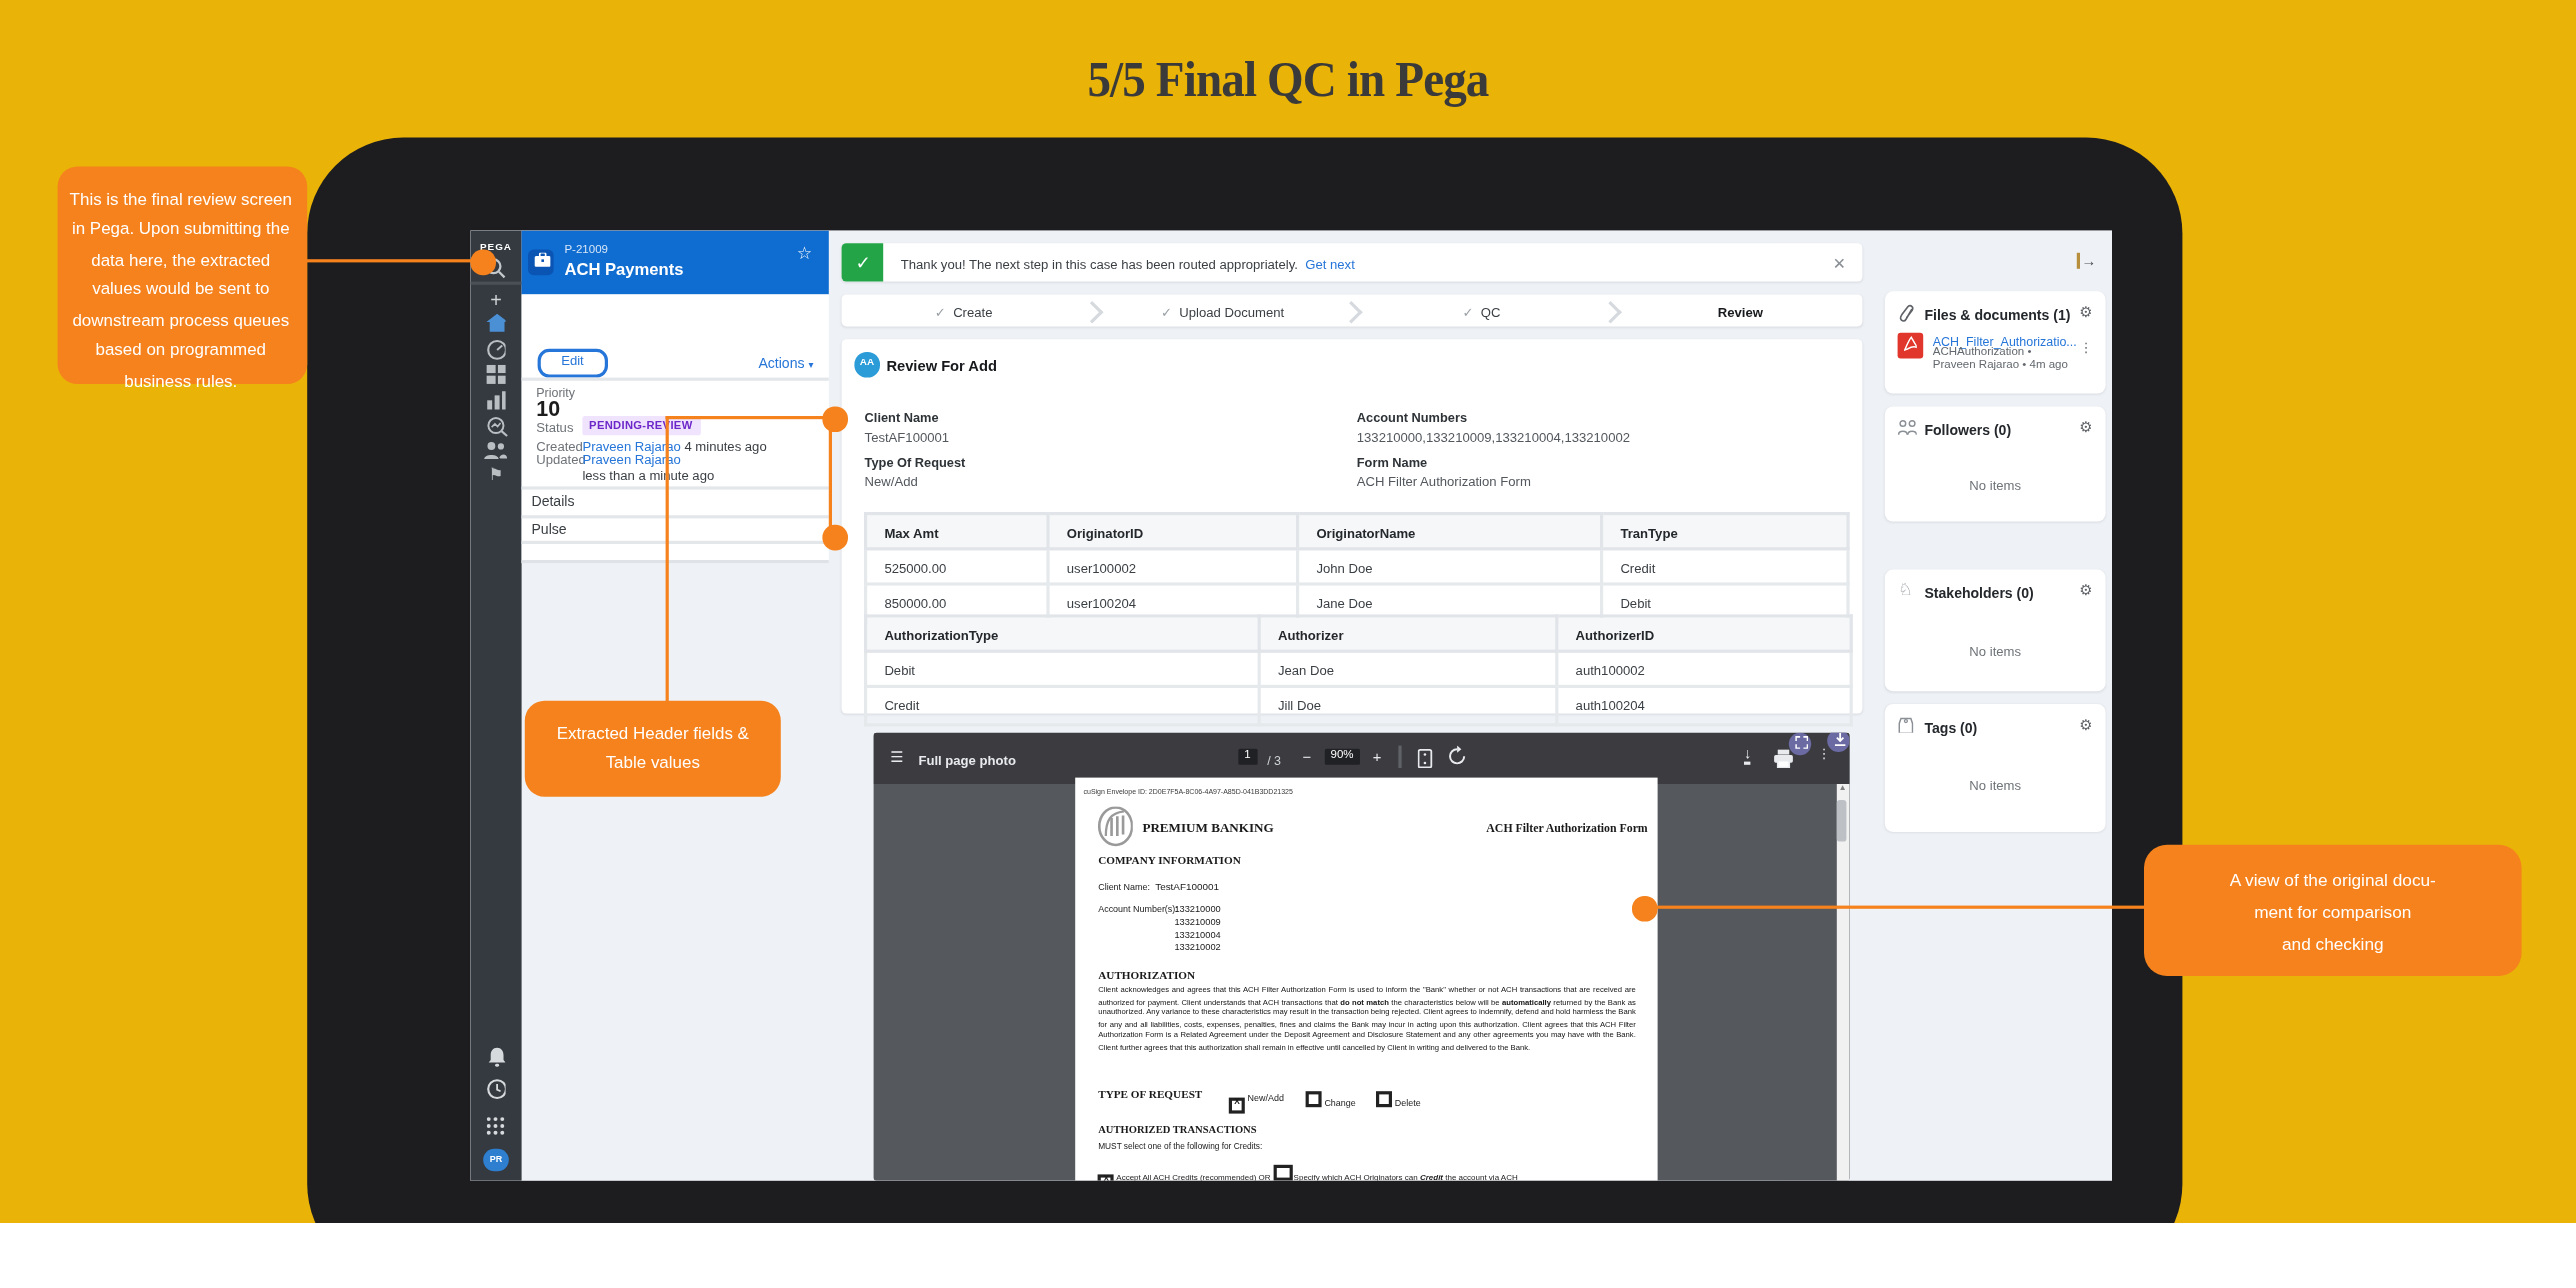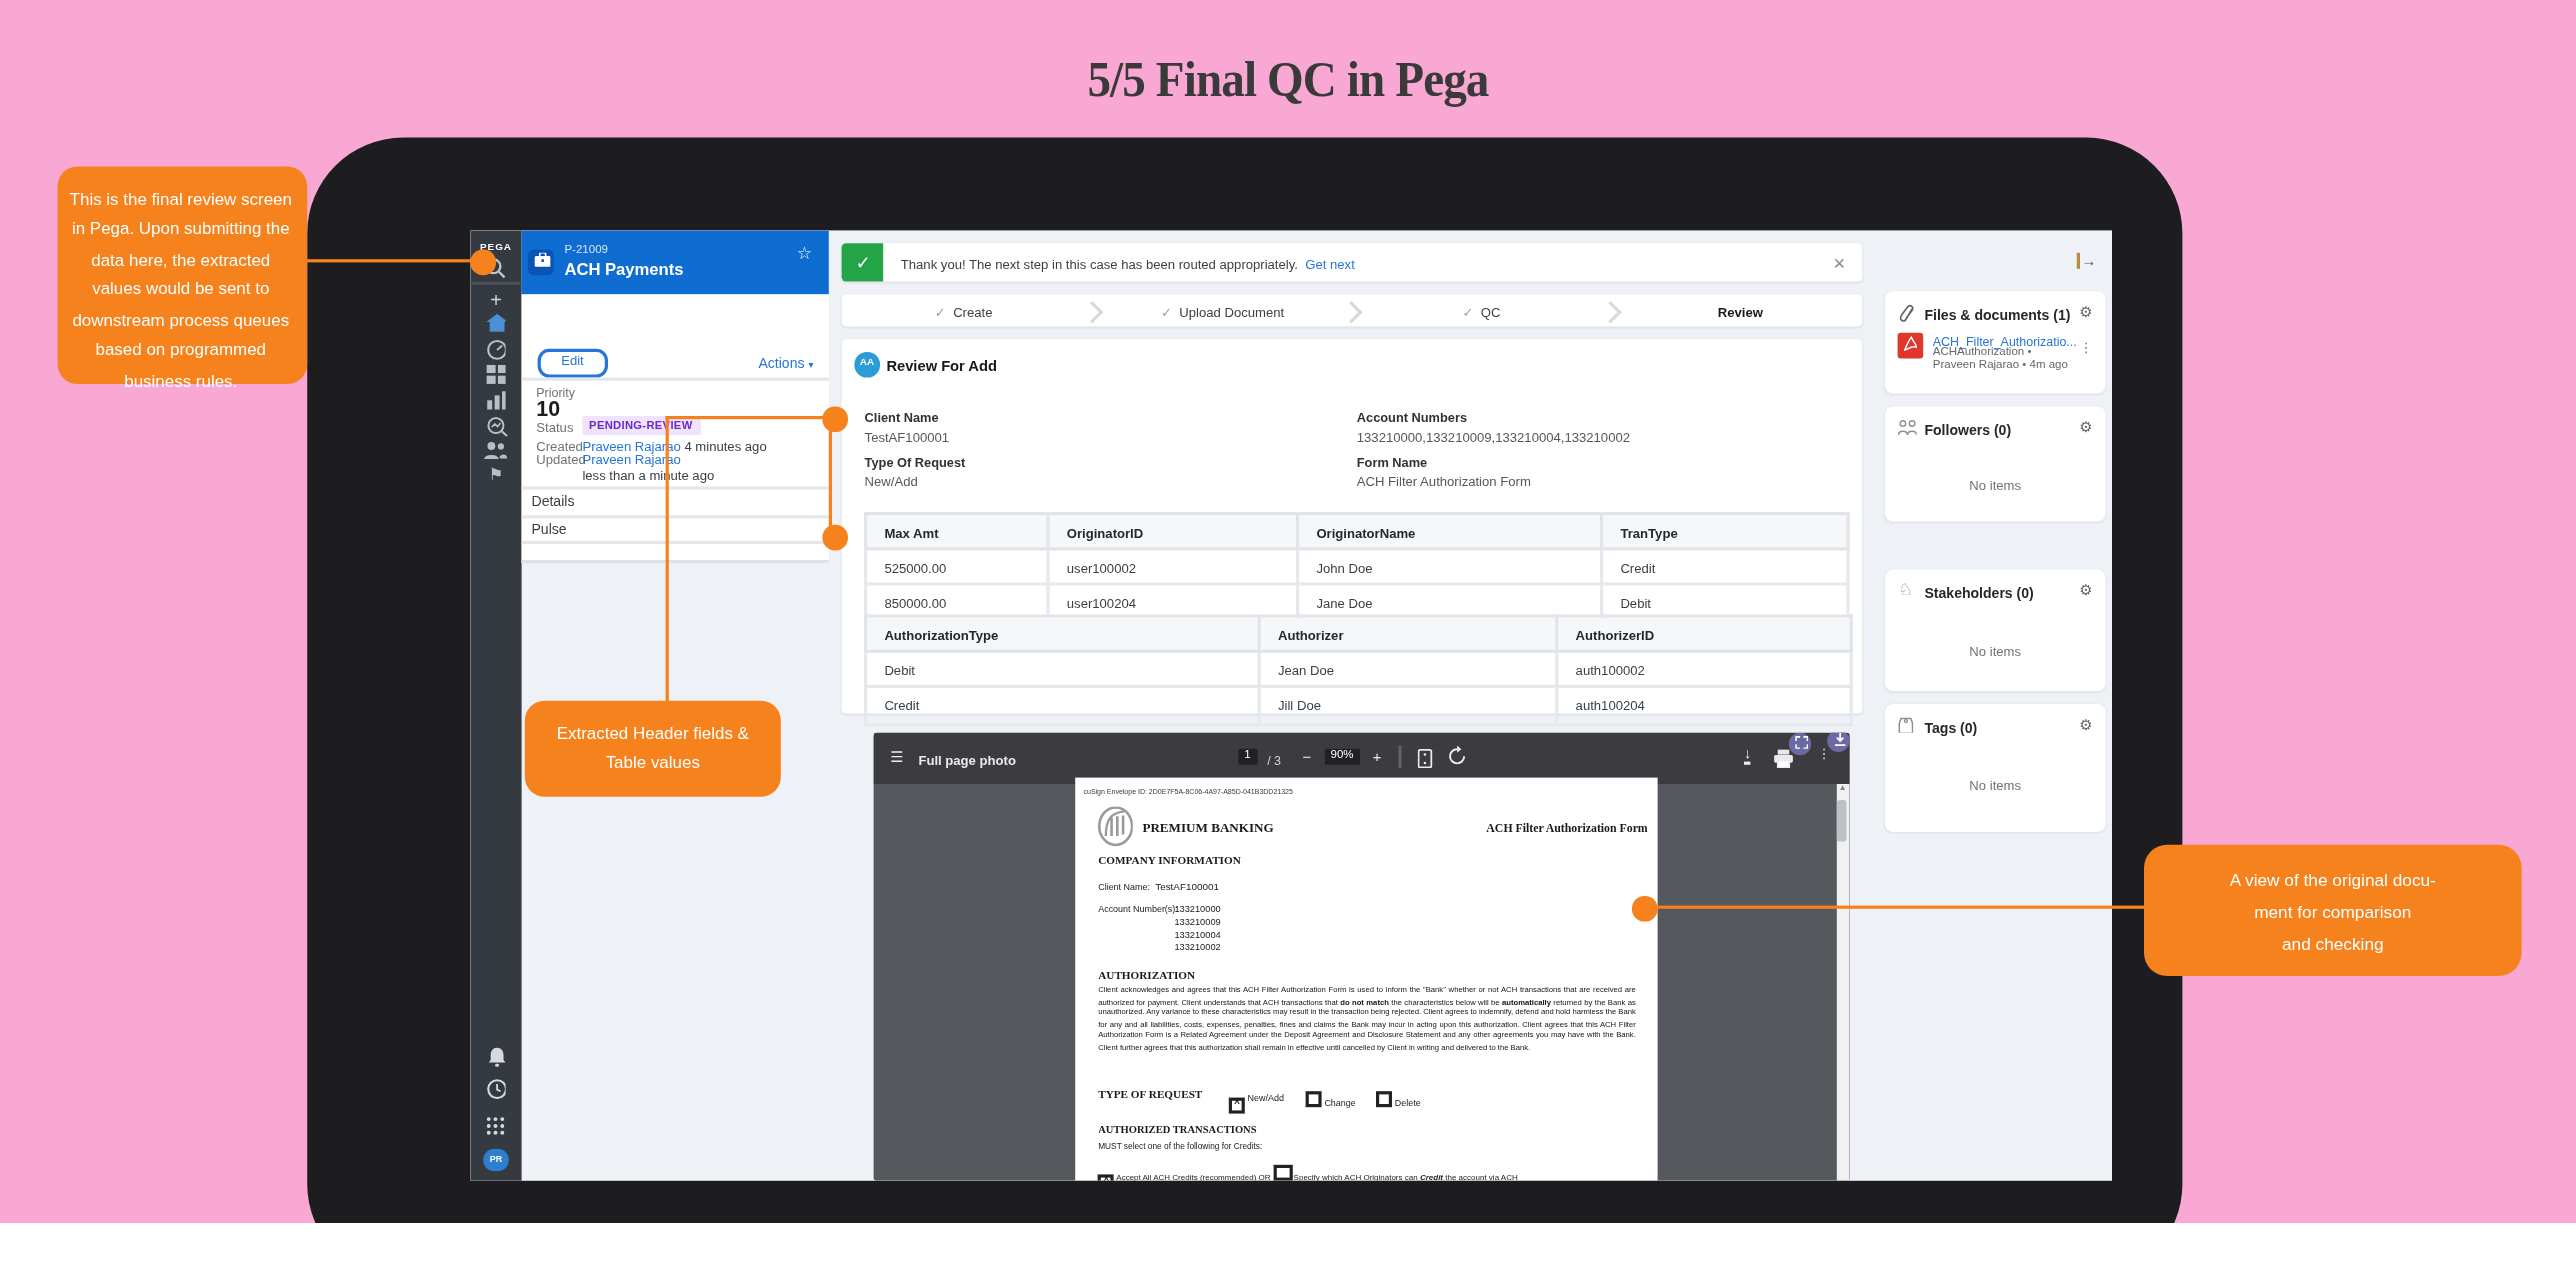--- a/index.html
+++ b/index.html
@@ -1,16 +1,16 @@
 <!DOCTYPE html>
 <html style="font-size:8.2px"><head>
 <meta charset="utf-8">
 <style>
   html,body{margin:0;padding:0;background:#fff;}
-  .viewport{position:relative;width:2577px;height:1223px;overflow:hidden;background:#f9a8d4;}
+  .viewport{position:relative;width:2577px;height:1223px;overflow:hidden;background:#eab308;}
   .stage{position:absolute;left:0;top:0;width:805px;height:403px;transform:scale(3.2);transform-origin:0 0;
          font-family:"Liberation Sans",sans-serif;-webkit-font-smoothing:antialiased;}
   .abs{position:absolute;}
   
   .slide-title{left:0;top:15.5px;width:805px;text-align:center;font-family:"Liberation Serif",serif;
                font-weight:bold;font-size:16px;color:#3a3a3a;letter-spacing:-0.3px;transform:scaleX(.92);}
   .callout{background:#F5821D;color:#fff;text-align:center;z-index:40;}
   .callout.r12{border-radius:6.2px;} .callout.r14{border-radius:7.2px;}
   .oline{background:#F5821D;z-index:30;}
   .odot{width:7.7px;height:7.7px;border-radius:50%;background:#F5821D;z-index:35;}

